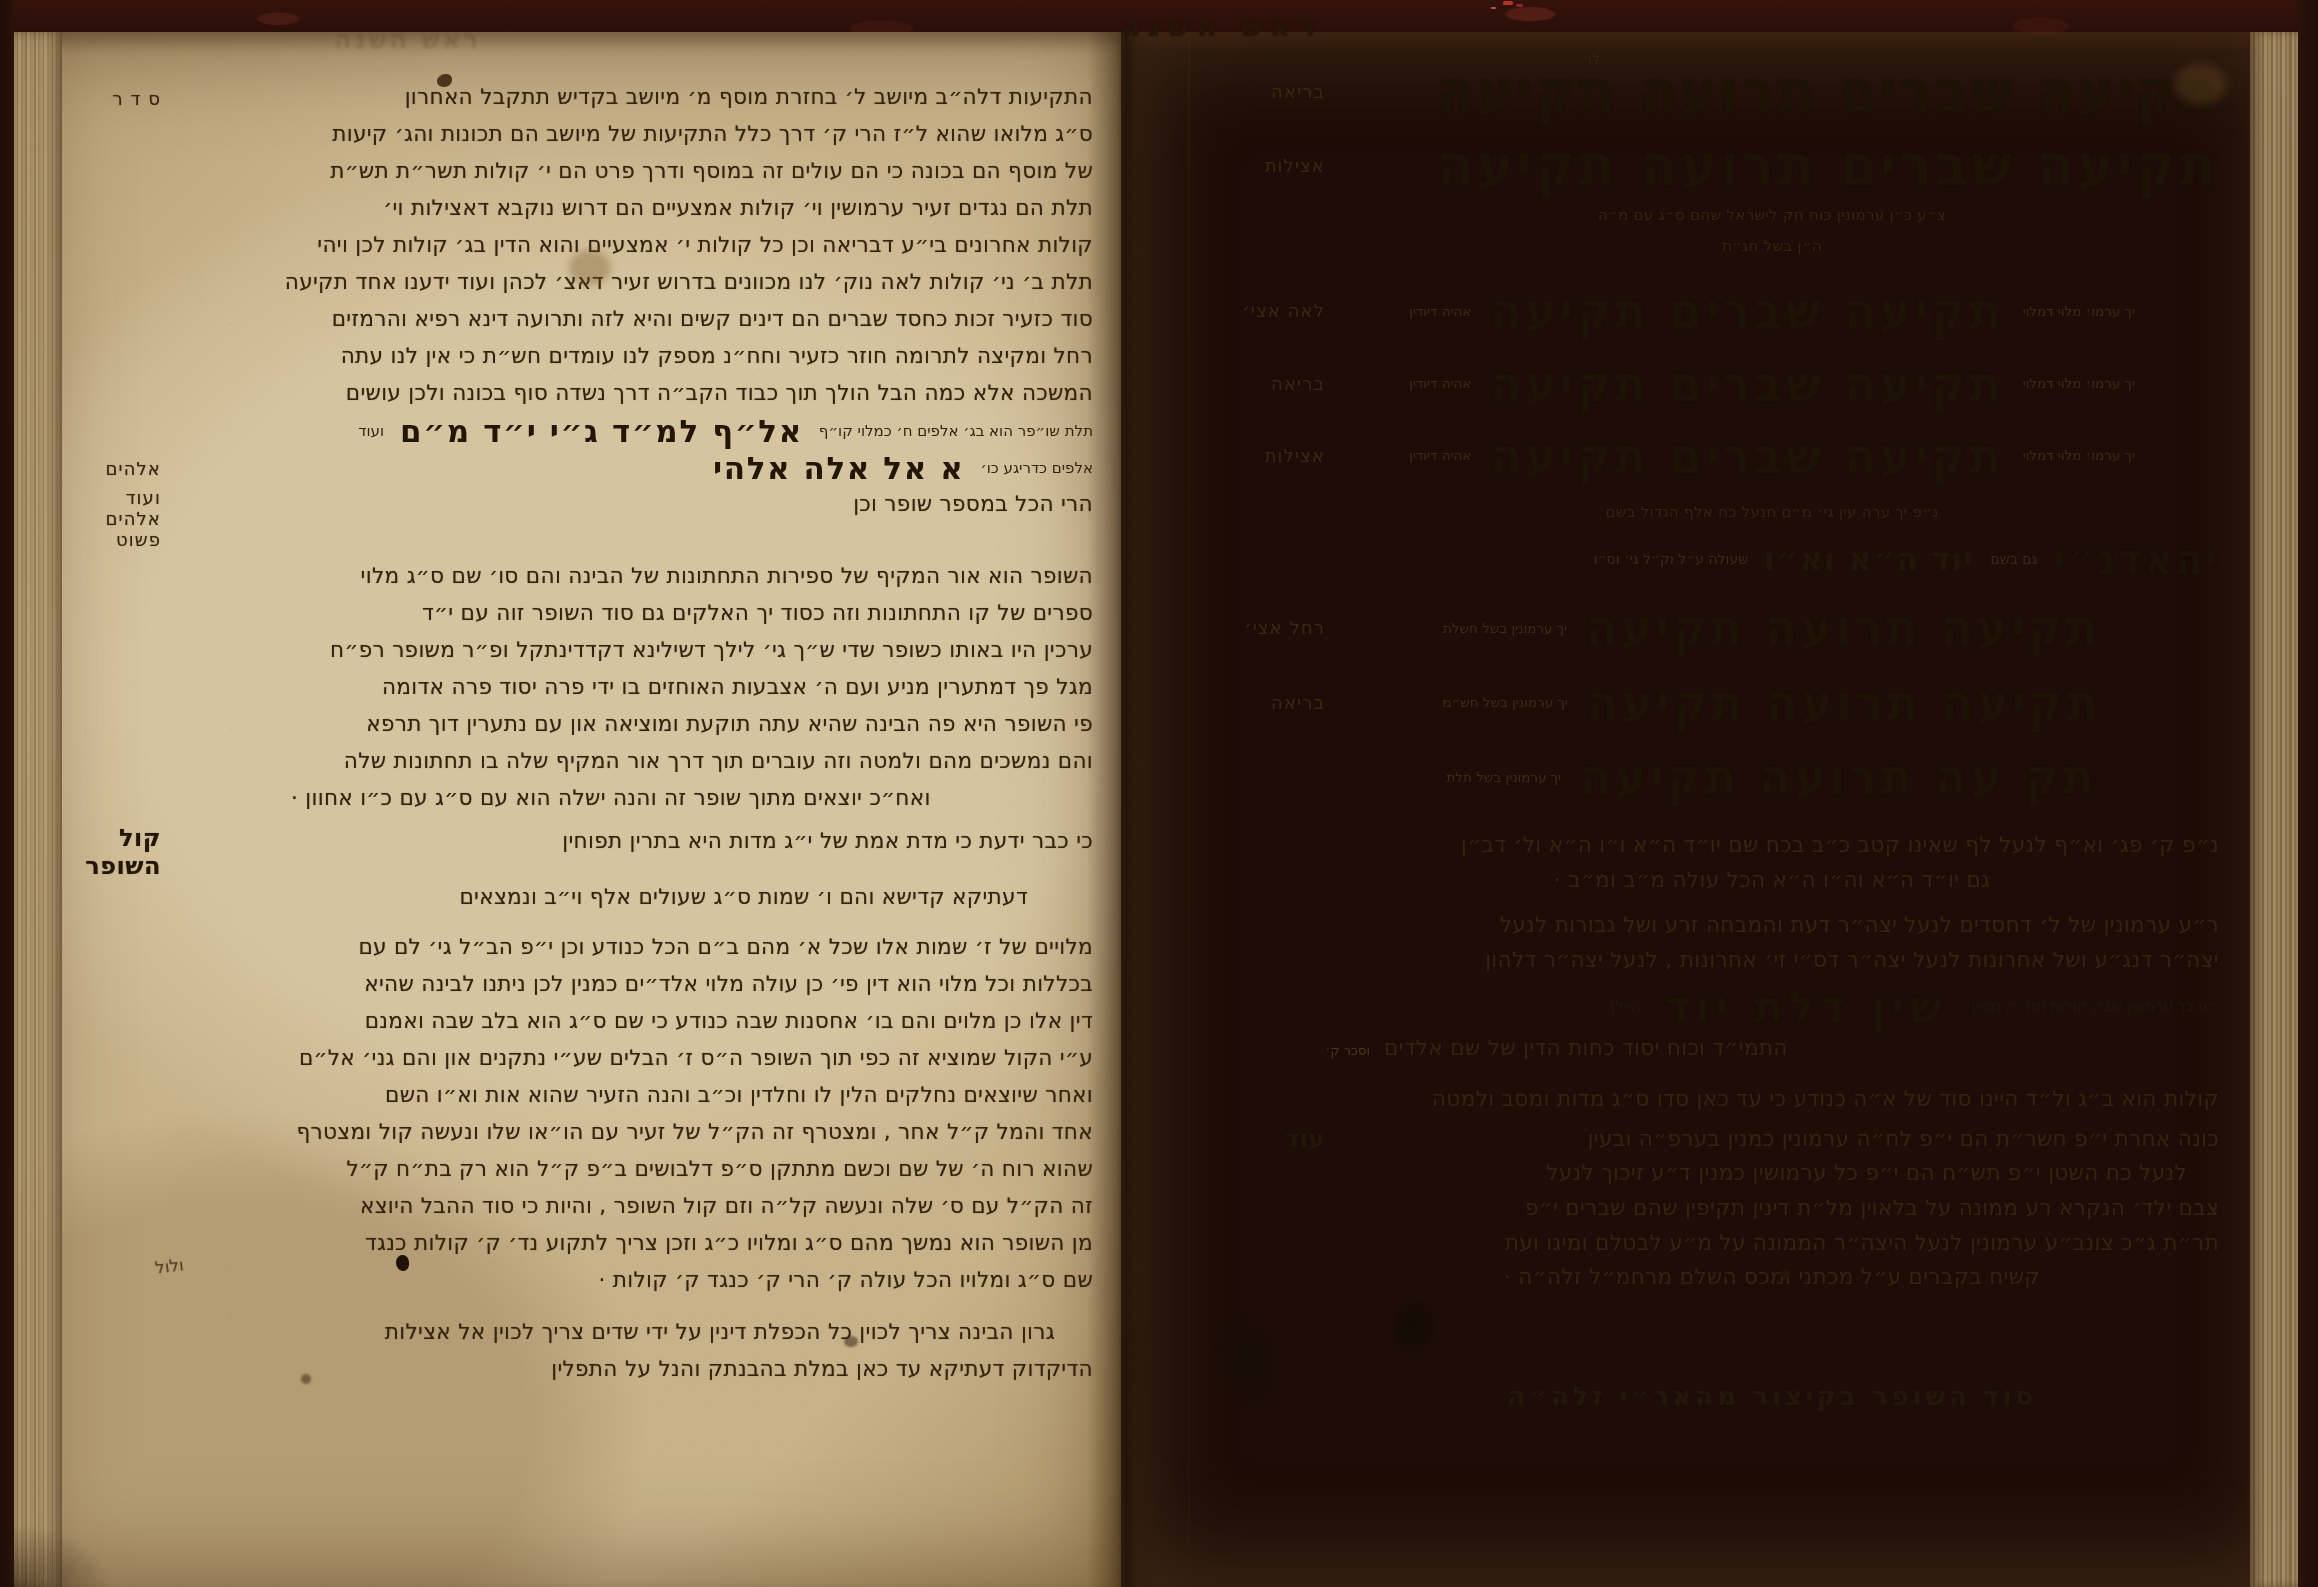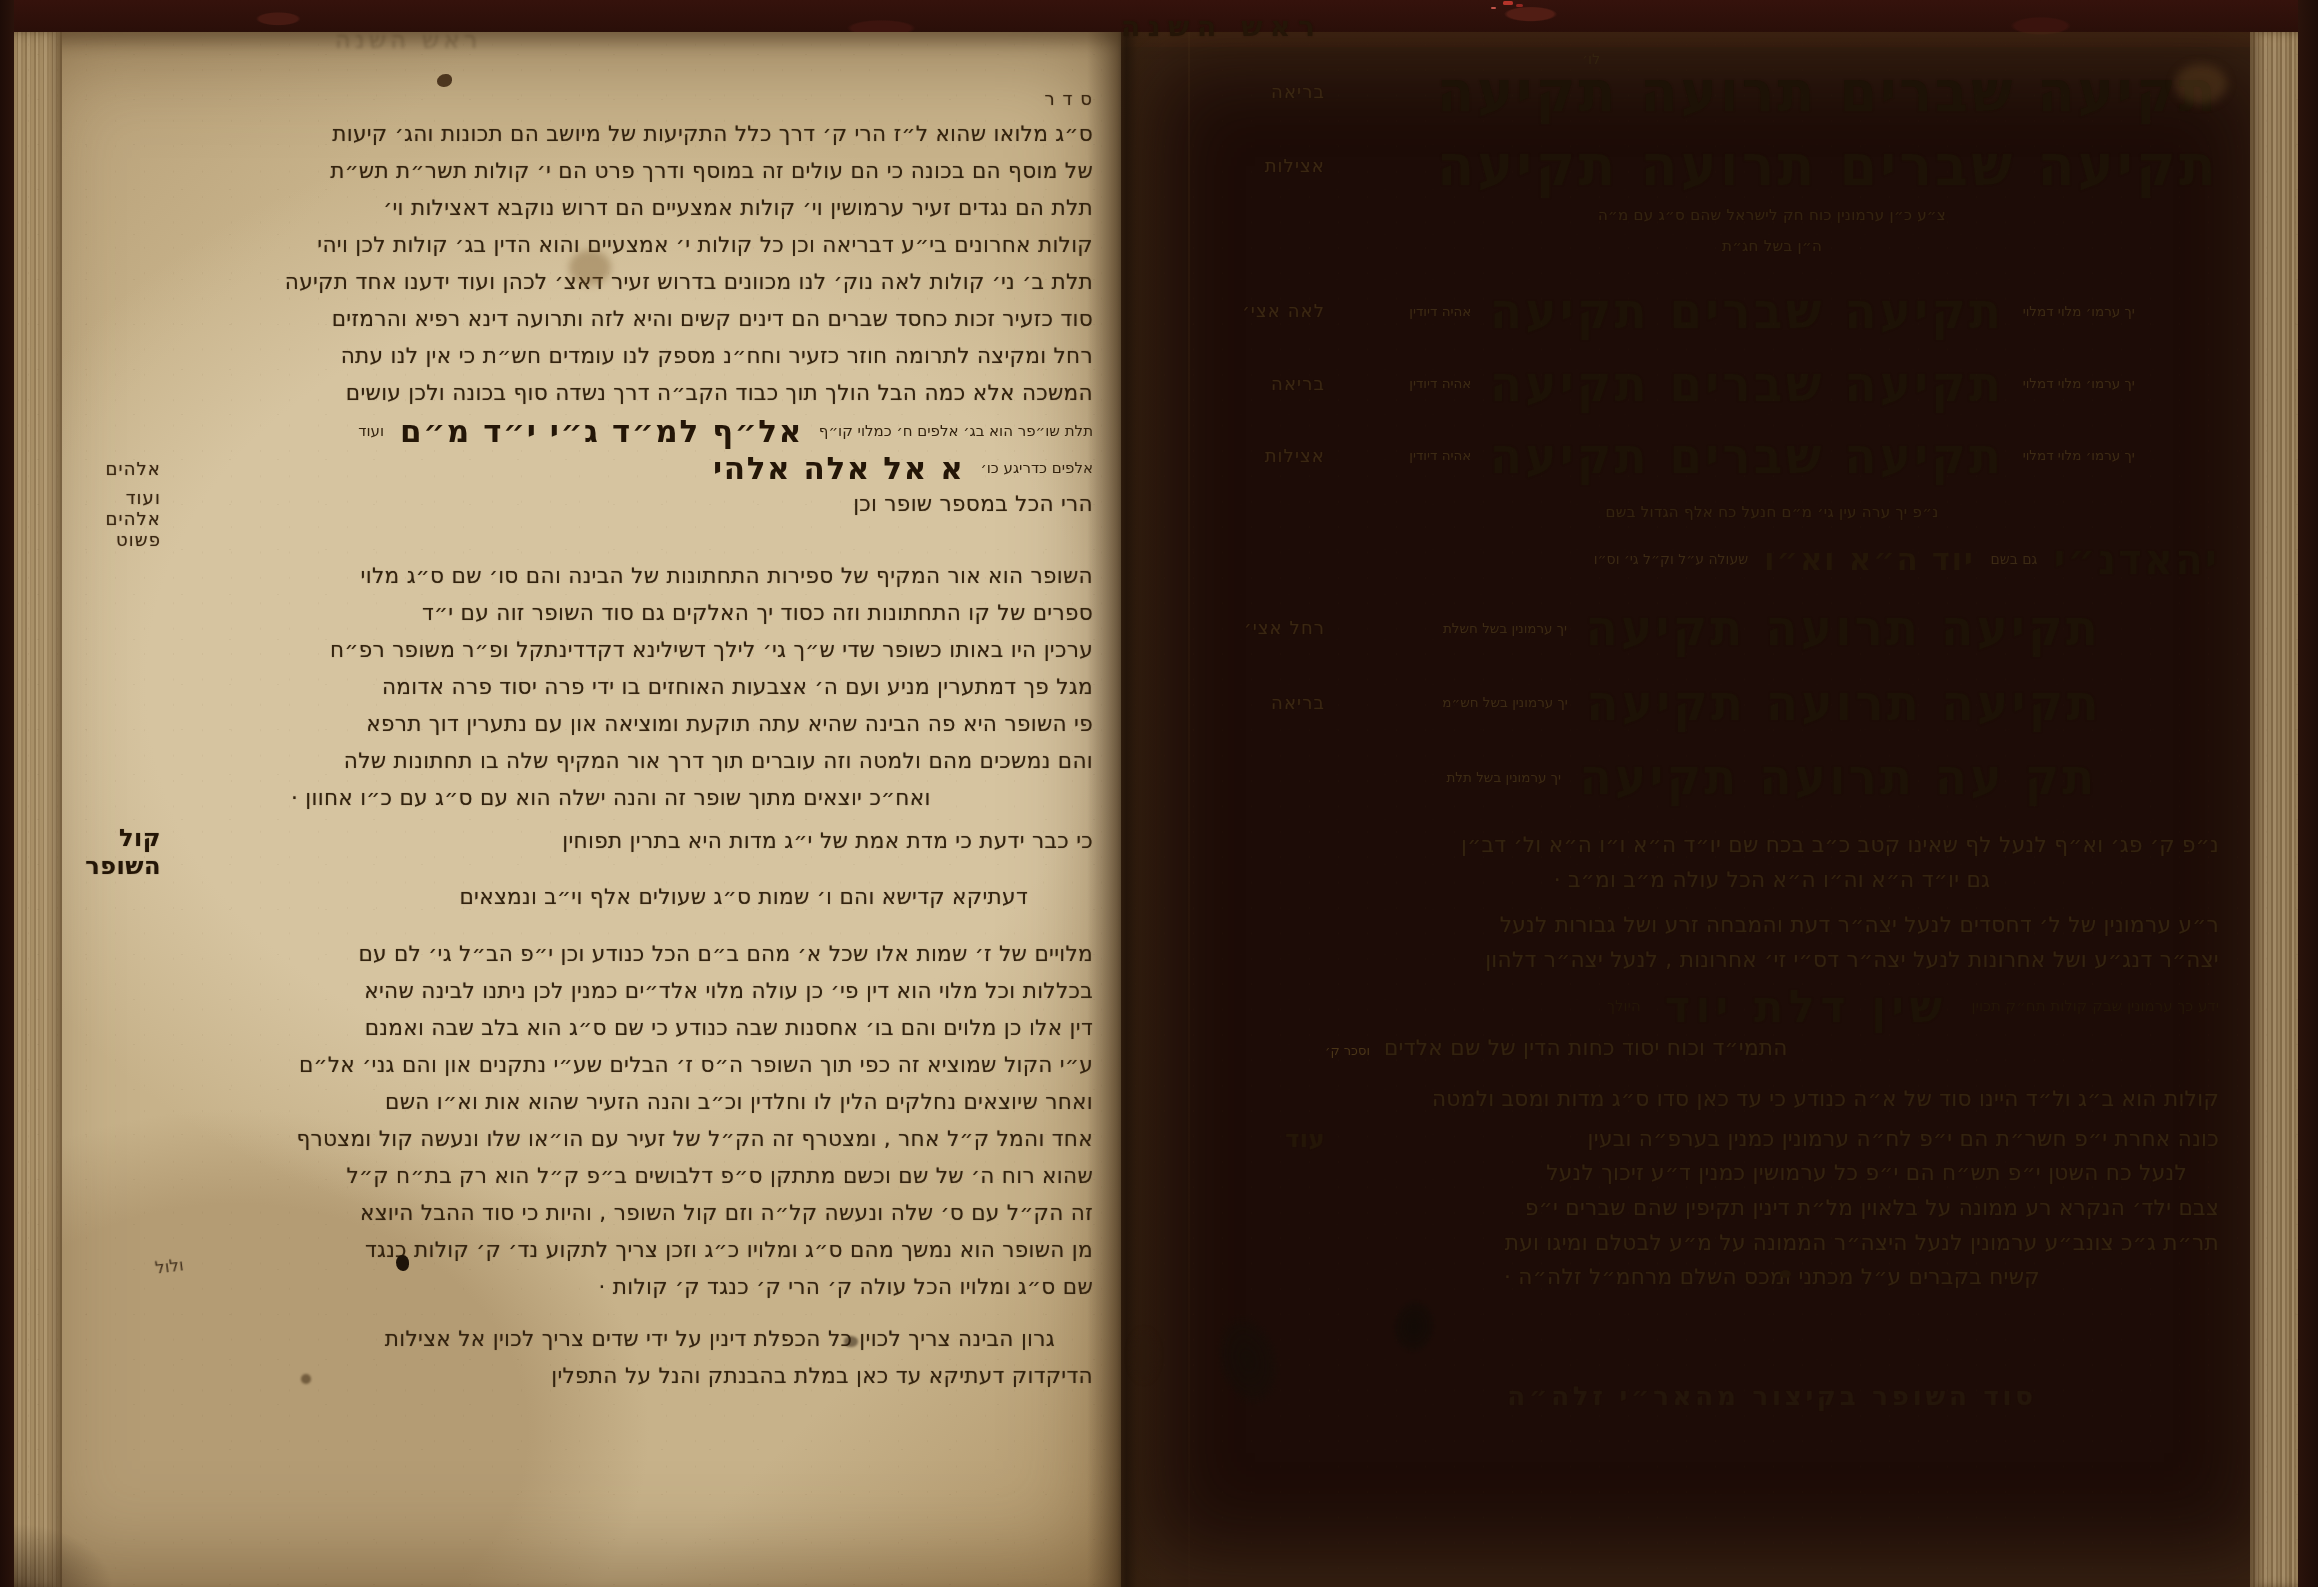--- a/index.html
+++ b/index.html
@@ -125,20 +125,23 @@
     <span class="thread t2"></span>
     <span class="thread t3"></span>
   </div>
   <div class="side-dark sd-l"></div>
   <div class="side-dark sd-r"></div>
 
   <div class="page lp" id="left-page">
     <div class="edge-stripes es-l"></div>
     <div class="content-col" id="lp-col">
         <div class="row body">
+          <div class="content">
+            <span class="t">התקיעות דלה״ב מיושב ל׳ בחזרת מוסף מ׳ מיושב בקדיש תתקבל האחרון</span>
+          </div>
           <div class="margin-cell"><span class="mword">ס ד ר</span></div>
         </div>
         <div class="row body">
           <div class="content">
             <span class="t">ס״ג מלואו שהוא ל״ז הרי ק׳ דרך כלל התקיעות של מיושב הם תכונות והג׳ קיעות</span>
           </div>
           <div class="margin-cell"></div>
         </div>
         <div class="row body">
           <div class="content">
@@ -250,21 +253,21 @@
             <span class="t">כי כבר ידעת כי מדת אמת של י״ג מדות היא בתרין תפוחין</span>
           </div>
           <div class="margin-cell"><span class="mword mb">קול השופר</span></div>
         </div>
         <div class="row body">
           <div class="content" style="padding-right: 65px; padding-left: 97px;">
             <span class="t">דעתיקא קדישא והם ו׳ שמות ס״ג שעולים אלף וי״ב ונמצאים</span>
           </div>
           <div class="margin-cell"></div>
         </div>
-        <div class="row body" style="margin-top: 20px;">
+        <div class="row body" style="margin-top: 13px;">
           <div class="content">
             <span class="t">מלויים של ז׳ שמות אלו שכל א׳ מהם ב״ם הכל כנודע וכן י״פ הב״ל גי׳ לם עם</span>
           </div>
           <div class="margin-cell"></div>
         </div>
         <div class="row body">
           <div class="content">
             <span class="t">בכללות וכל מלוי הוא דין פי׳ כן עולה מלוי אלד״ים כמנין לכן ניתנו לבינה שהיא</span>
           </div>
           <div class="margin-cell"></div>

